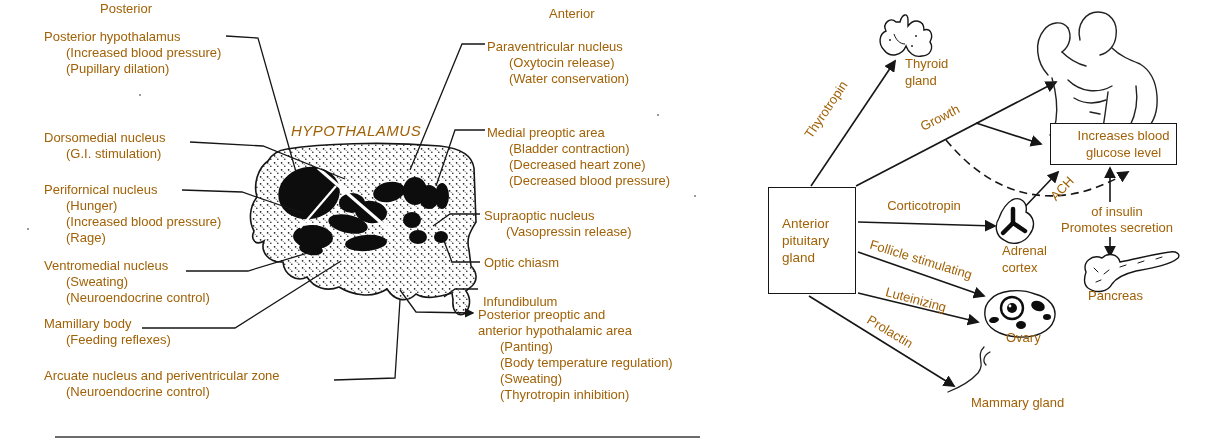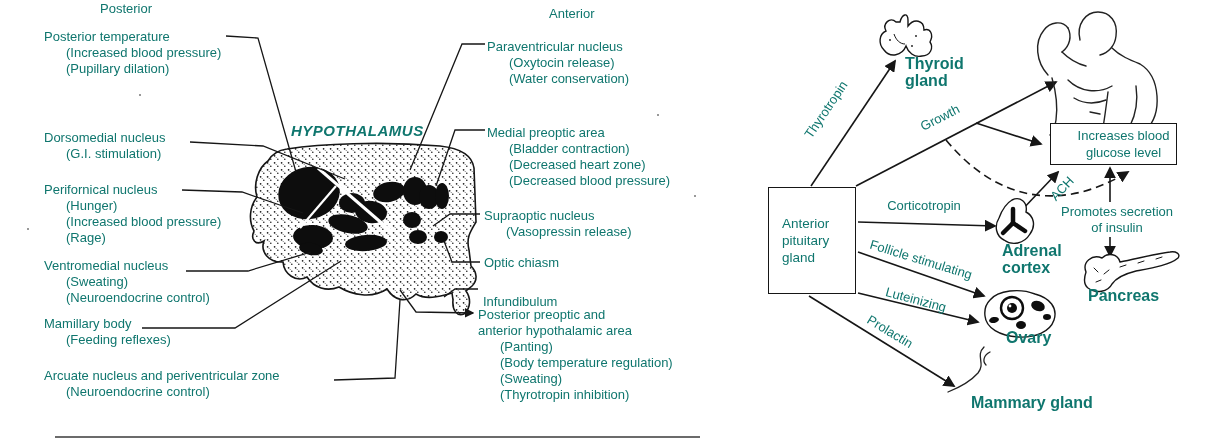--- a/index.html
+++ b/index.html
@@ -1,30 +1,30 @@
 <!DOCTYPE html>
 <html><head>
 <meta charset="utf-8">
 <style>
   html,body{margin:0;padding:0;background:#fff;}
   #canvas{
     position:relative;width:1218px;height:439px;background:#fff;overflow:hidden;
-    font-family:"Liberation Sans", sans-serif;color:#0f766e;
+    font-family:"Liberation Sans", sans-serif;color:#a16207;
   }
   .abs{position:absolute;}
   .lbl{font-size:13px;line-height:16px;white-space:nowrap;}
   .lbl .fn{margin-left:22px;}
   .hdr{font-size:13px;line-height:15px;white-space:nowrap;}
-  .hypo-title{font-size:15px;font-weight:bold;font-style:italic;letter-spacing:.5px;white-space:nowrap;}
+  .hypo-title{font-size:15px;font-weight:normal;font-style:italic;letter-spacing:.5px;white-space:nowrap;}
   .rot{font-size:13px;white-space:nowrap;text-align:center;}
   .boxed{background:#fff;border:1.6px solid #161616;box-sizing:border-box;}
   .pit-box{font-size:13.5px;line-height:17px;padding:27px 0 0 13px;}
   .glu-box{font-size:13px;line-height:17px;border-width:1.8px;display:flex;flex-direction:column;
            align-items:center;justify-content:center;text-align:center;padding-left:20px;}
-  .tgt{font-size:16px;line-height:17px;white-space:nowrap;font-weight:bold;}
+  .tgt{font-size:13px;line-height:17px;white-space:nowrap;}
   .note{font-size:13px;line-height:16px;text-align:center;white-space:nowrap;}
   svg{position:absolute;left:0;top:0;}
 </style>
 </head>
 <body>
 
 <div id="canvas">
 
   <svg width="1218" height="439" viewBox="0 0 1218 439">
     <defs>
@@ -174,21 +174,21 @@
         <circle cx="695" cy="196" r="1"></circle>
       <circle cx="140" cy="95" r="1"></circle>
     </g>
   </svg>
 
   <div class="abs hdr" style="left:100px;top:1px">Posterior</div>
   <div class="abs hdr" style="left:549px;top:6px">Anterior</div>
   <div class="abs hypo-title" style="left:291px;top:122px">HYPOTHALAMUS</div>
 
   <div class="abs lbl" style="left:44px;top:29px">
-    <div>Posterior temperature</div>
+    <div>Posterior hypothalamus</div>
     <div class="fn">(Increased blood pressure)</div>
     <div class="fn">(Pupillary dilation)</div>
   </div>
   <div class="abs lbl" style="left:44px;top:130px">
     <div>Dorsomedial nucleus</div>
     <div class="fn">(G.I. stimulation)</div>
   </div>
   <div class="abs lbl" style="left:44px;top:182px">
     <div>Perifornical nucleus</div>
     <div class="fn">(Hunger)</div>
@@ -263,17 +263,17 @@
   </div>
   <div class="abs tgt" style="left:1002px;top:242px">
     <div>Adrenal</div>
     <div>cortex</div>
   </div>
   <div class="abs tgt" style="left:1006px;top:329px">Ovary</div>
   <div class="abs tgt" style="left:1088px;top:287px">Pancreas</div>
   <div class="abs tgt" style="left:971px;top:394px">Mammary gland</div>
 
   <div class="abs note" style="left:1047px;top:204px;width:140px">
+    <div>of insulin</div>
     <div>Promotes secretion</div>
-    <div>of insulin</div>
   </div>
 
 </div>
 
 </body></html>

